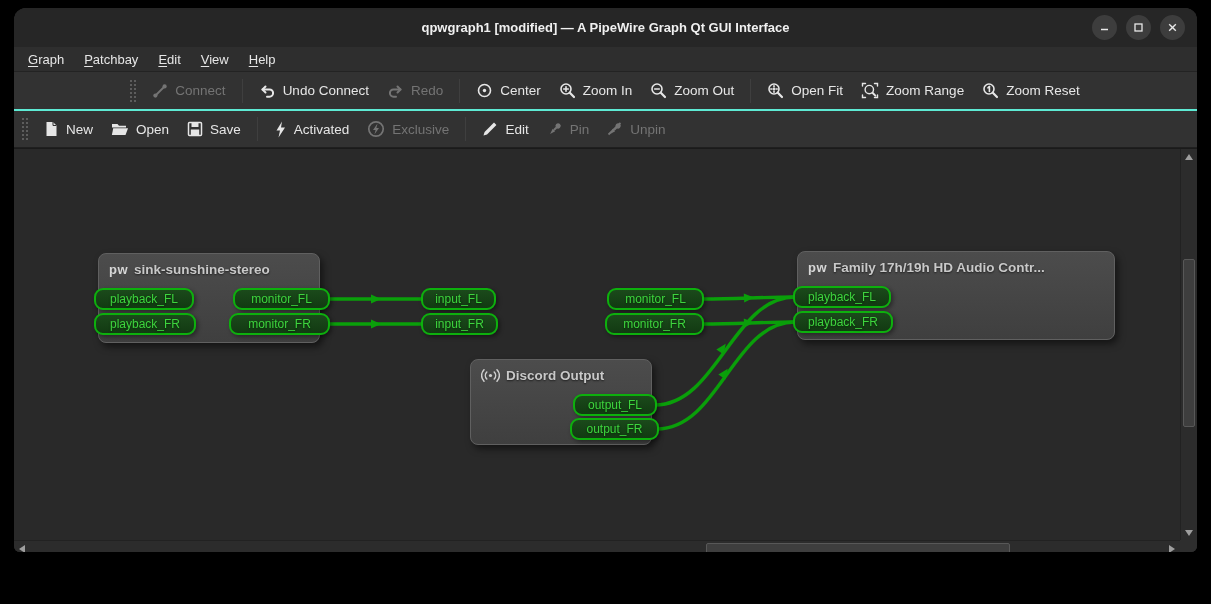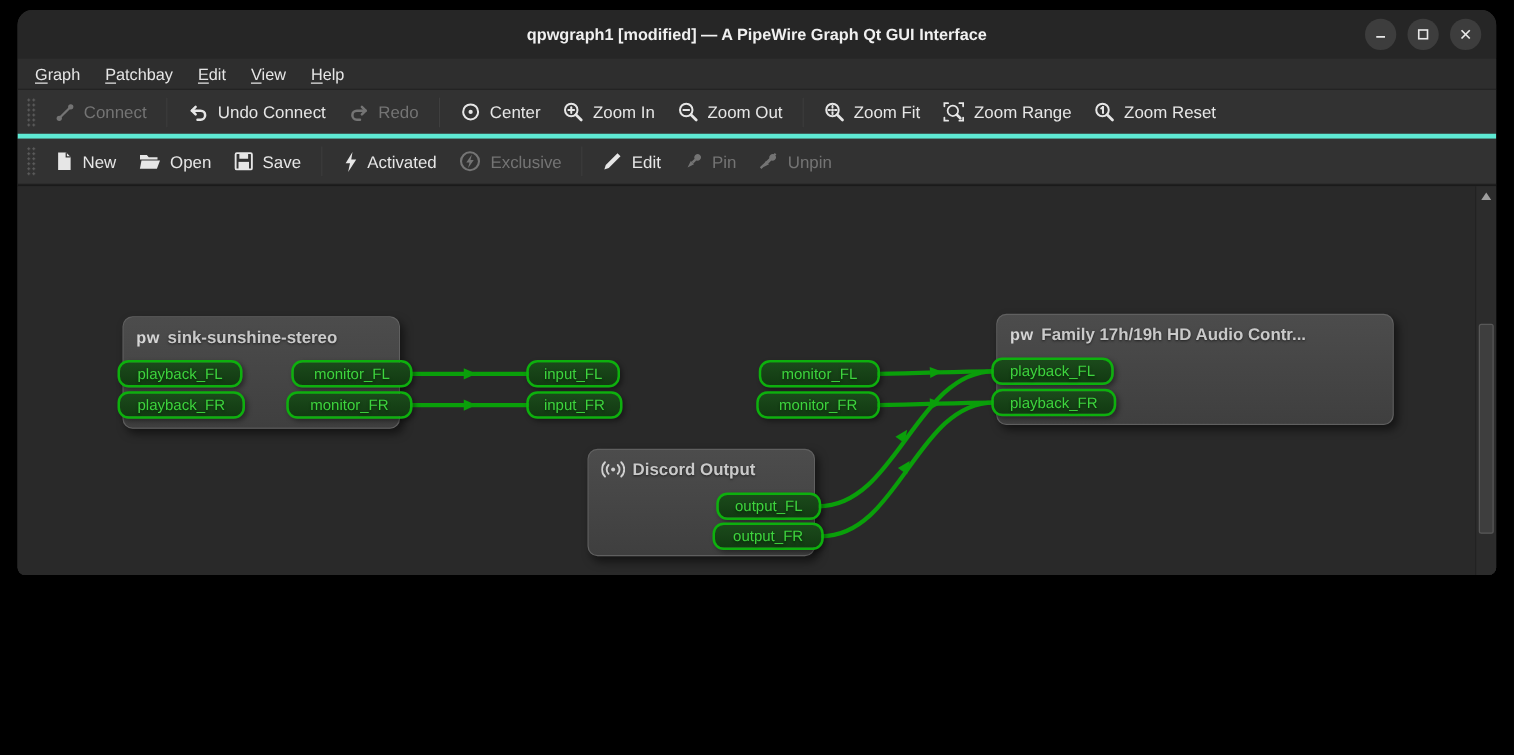--- a/index.html
+++ b/index.html
@@ -1,35 +1,35 @@
 <!DOCTYPE html>
 <html><head>
 <meta charset="utf-8">
 <style>
   * { margin:0; padding:0; box-sizing:border-box; }
   html,body { width:1211px; height:604px; background:#000; font-family:"Liberation Sans", sans-serif; overflow:hidden; }
 
-  .window { position:absolute; left:14px; top:8px; width:1183px; height:452px;
+  .window { position:absolute; left:14px; top:8px; width:1183px; height:544px;
             background:#323232; border-radius:12px 12px 6px 6px; overflow:hidden; }
 
   
   .titlebar { position:relative; height:39px; background:#262626; display:flex; align-items:center; justify-content:center; }
   .title-text { color:#f0f0f0; font-size:13px; font-weight:bold; }
   .win-controls { position:absolute; right:12px; top:7px; display:flex; gap:9px; }
   .win-btn { width:25px; height:25px; border-radius:50%; background:#3d3d3d; display:flex; align-items:center; justify-content:center; }
   .win-btn svg { stroke:#e8e8e8; }
 
   
   .menubar { height:25px; background:#2e2e2e; display:flex; align-items:center; padding-left:4px; border-bottom:1px solid #232323; }
   .menu-item { color:#e6e6e6; font-size:13px; padding:3px 10px; }
   .menu-item .mn { text-decoration:underline; text-underline-offset:2px; }
 
   
   .toolbar { background:#323232; display:flex; align-items:center; padding-left:5px; }
-  .toolbar1 { height:39px; border-bottom:4px solid #5eead4; }
+  .toolbar1 { height:39px; border-bottom:2px solid #5eead4;justify-content:center; }
   .toolbar2 { height:37px; border-bottom:1px solid #1f1f1f; }
   .tb-handle { width:8px; height:24px; margin:0 6px 0 2px;
       background-image: radial-gradient(#5d5d5d 1px, transparent 1.1px);
       background-size:4px 4px; }
   .tb-btn { display:flex; align-items:center; gap:7px; padding:0 9px; height:28px; color:#e6e6e6; font-size:13.5px; border-radius:3px; white-space:nowrap; }
   .tb-btn svg { color:#e6e6e6; }
   .tb-btn.disabled, .tb-btn.disabled svg { color:#747474; }
   .tb-sep { width:1px; height:24px; background:#262626; border-right:1px solid #3f3f3f; margin:0 7px; }
   .combo { display:flex; align-items:center; gap:6px; height:25px; padding:0 8px; margin:0 6px;
            background:#2a2a2a; border:1px solid #545454; border-radius:4px; color:#e6e6e6; font-size:13.5px; }
@@ -180,21 +180,21 @@
     <div class="tb-btn">
       <svg width="17" height="17" viewBox="0 0 17 17" fill="none" stroke="currentColor" stroke-width="1.6" stroke-linecap="round">
           <circle cx="7" cy="7" r="5"></circle>
           <line x1="10.8" y1="10.8" x2="15" y2="15" stroke-width="2.2"></line>
           <circle cx="7" cy="7" r="1.2" fill="currentColor" stroke="none"></circle>
           <line x1="7" y1="3.8" x2="7" y2="5"></line>
           <line x1="7" y1="9" x2="7" y2="10.2"></line>
           <line x1="3.8" y1="7" x2="5" y2="7"></line>
           <line x1="9" y1="7" x2="10.2" y2="7"></line>
         </svg>
-      <span>Zoom Fit</span>
+      <span>Open Fit</span>
     </div>
     <div class="tb-btn">
       <svg width="18" height="17" viewBox="0 0 18 17" fill="none" stroke="currentColor" stroke-width="1.4" stroke-linecap="round">
           <path d="M1.5 4 V1.5 H4.5"></path>
           <path d="M13.5 1.5 H16.5 V4"></path>
           <path d="M16.5 13 V15.5 H13.5"></path>
           <path d="M4.5 15.5 H1.5 V13"></path>
           <circle cx="8.3" cy="7.6" r="4.2"></circle>
           <line x1="11.5" y1="10.8" x2="14.3" y2="13.6" stroke-width="2"></line>
         </svg>

